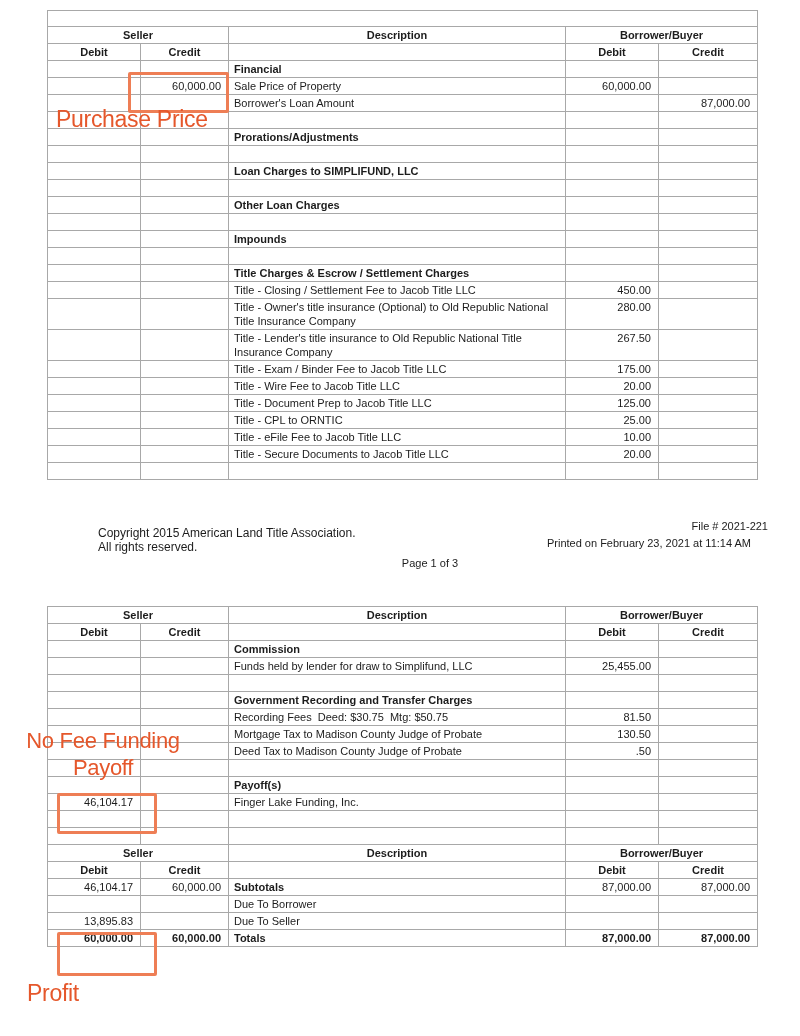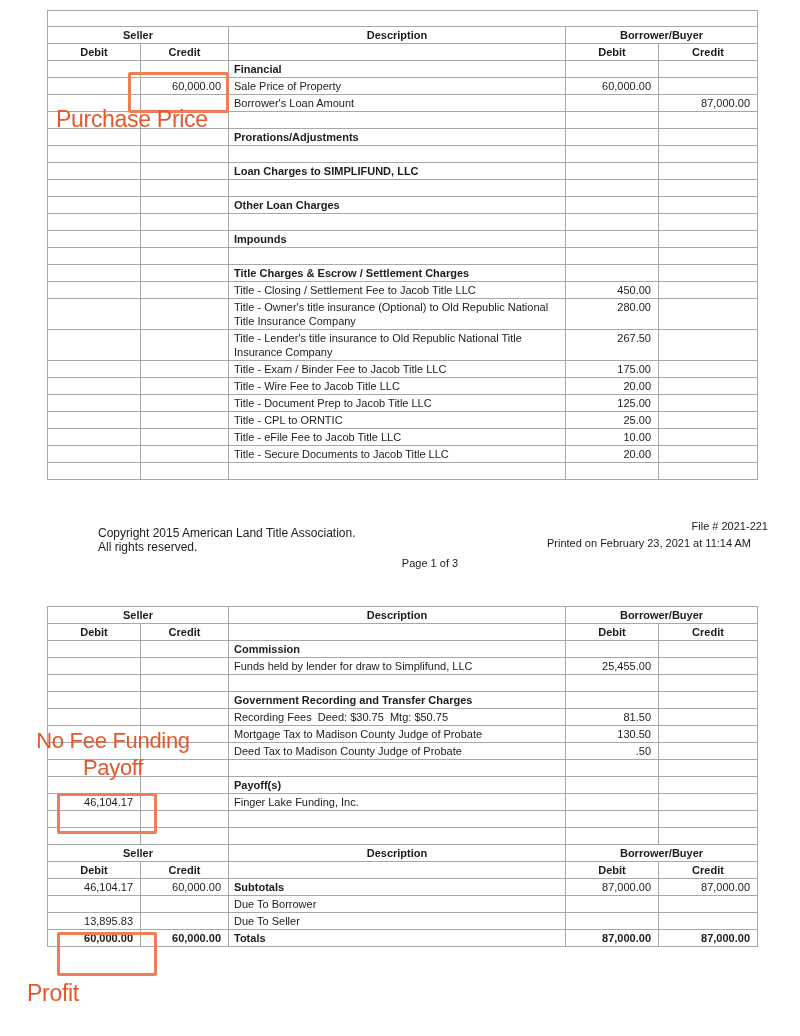--- a/index.html
+++ b/index.html
@@ -22,21 +22,21 @@
   .footer-el{position:absolute;font-size:11px;line-height:14px;}
   .copyright{left:98px;top:527px;font-size:12px;line-height:13.5px;}
   .pagenum{left:330px;top:536px;width:200px;text-align:center;margin-top:20px;}
   .fileno{right:32px;top:519px;text-align:right;}
   .printed{right:49px;top:536px;text-align:center;}
 
   .ann-text{position:absolute;font-family:"Liberation Sans",sans-serif;font-weight:400;
        letter-spacing:-0.3px;white-space:nowrap;}
   .ann-box{position:absolute;border:3px solid #ee7e55;border-radius:2px;background:transparent;}
   #ann-purchase{left:56px;top:106px;font-size:23px;}
-  #ann-nofee{left:22px;top:727px;width:182px;font-size:22px;line-height:27px;
+  #ann-nofee{left:12px;top:727px;width:182px;font-size:22px;line-height:27px;
        text-align:center;white-space:normal;}
   #ann-profit{left:27px;top:980px;font-size:23px;}
   #box-purchase{left:128px;top:72px;width:95px;height:35px;}
   #box-payoff{left:57px;top:793px;width:94px;height:35px;}
   #box-profit{left:57px;top:932px;width:94px;height:38px;}
 </style>
 </head>
 <body>
 
 <div class="page">

